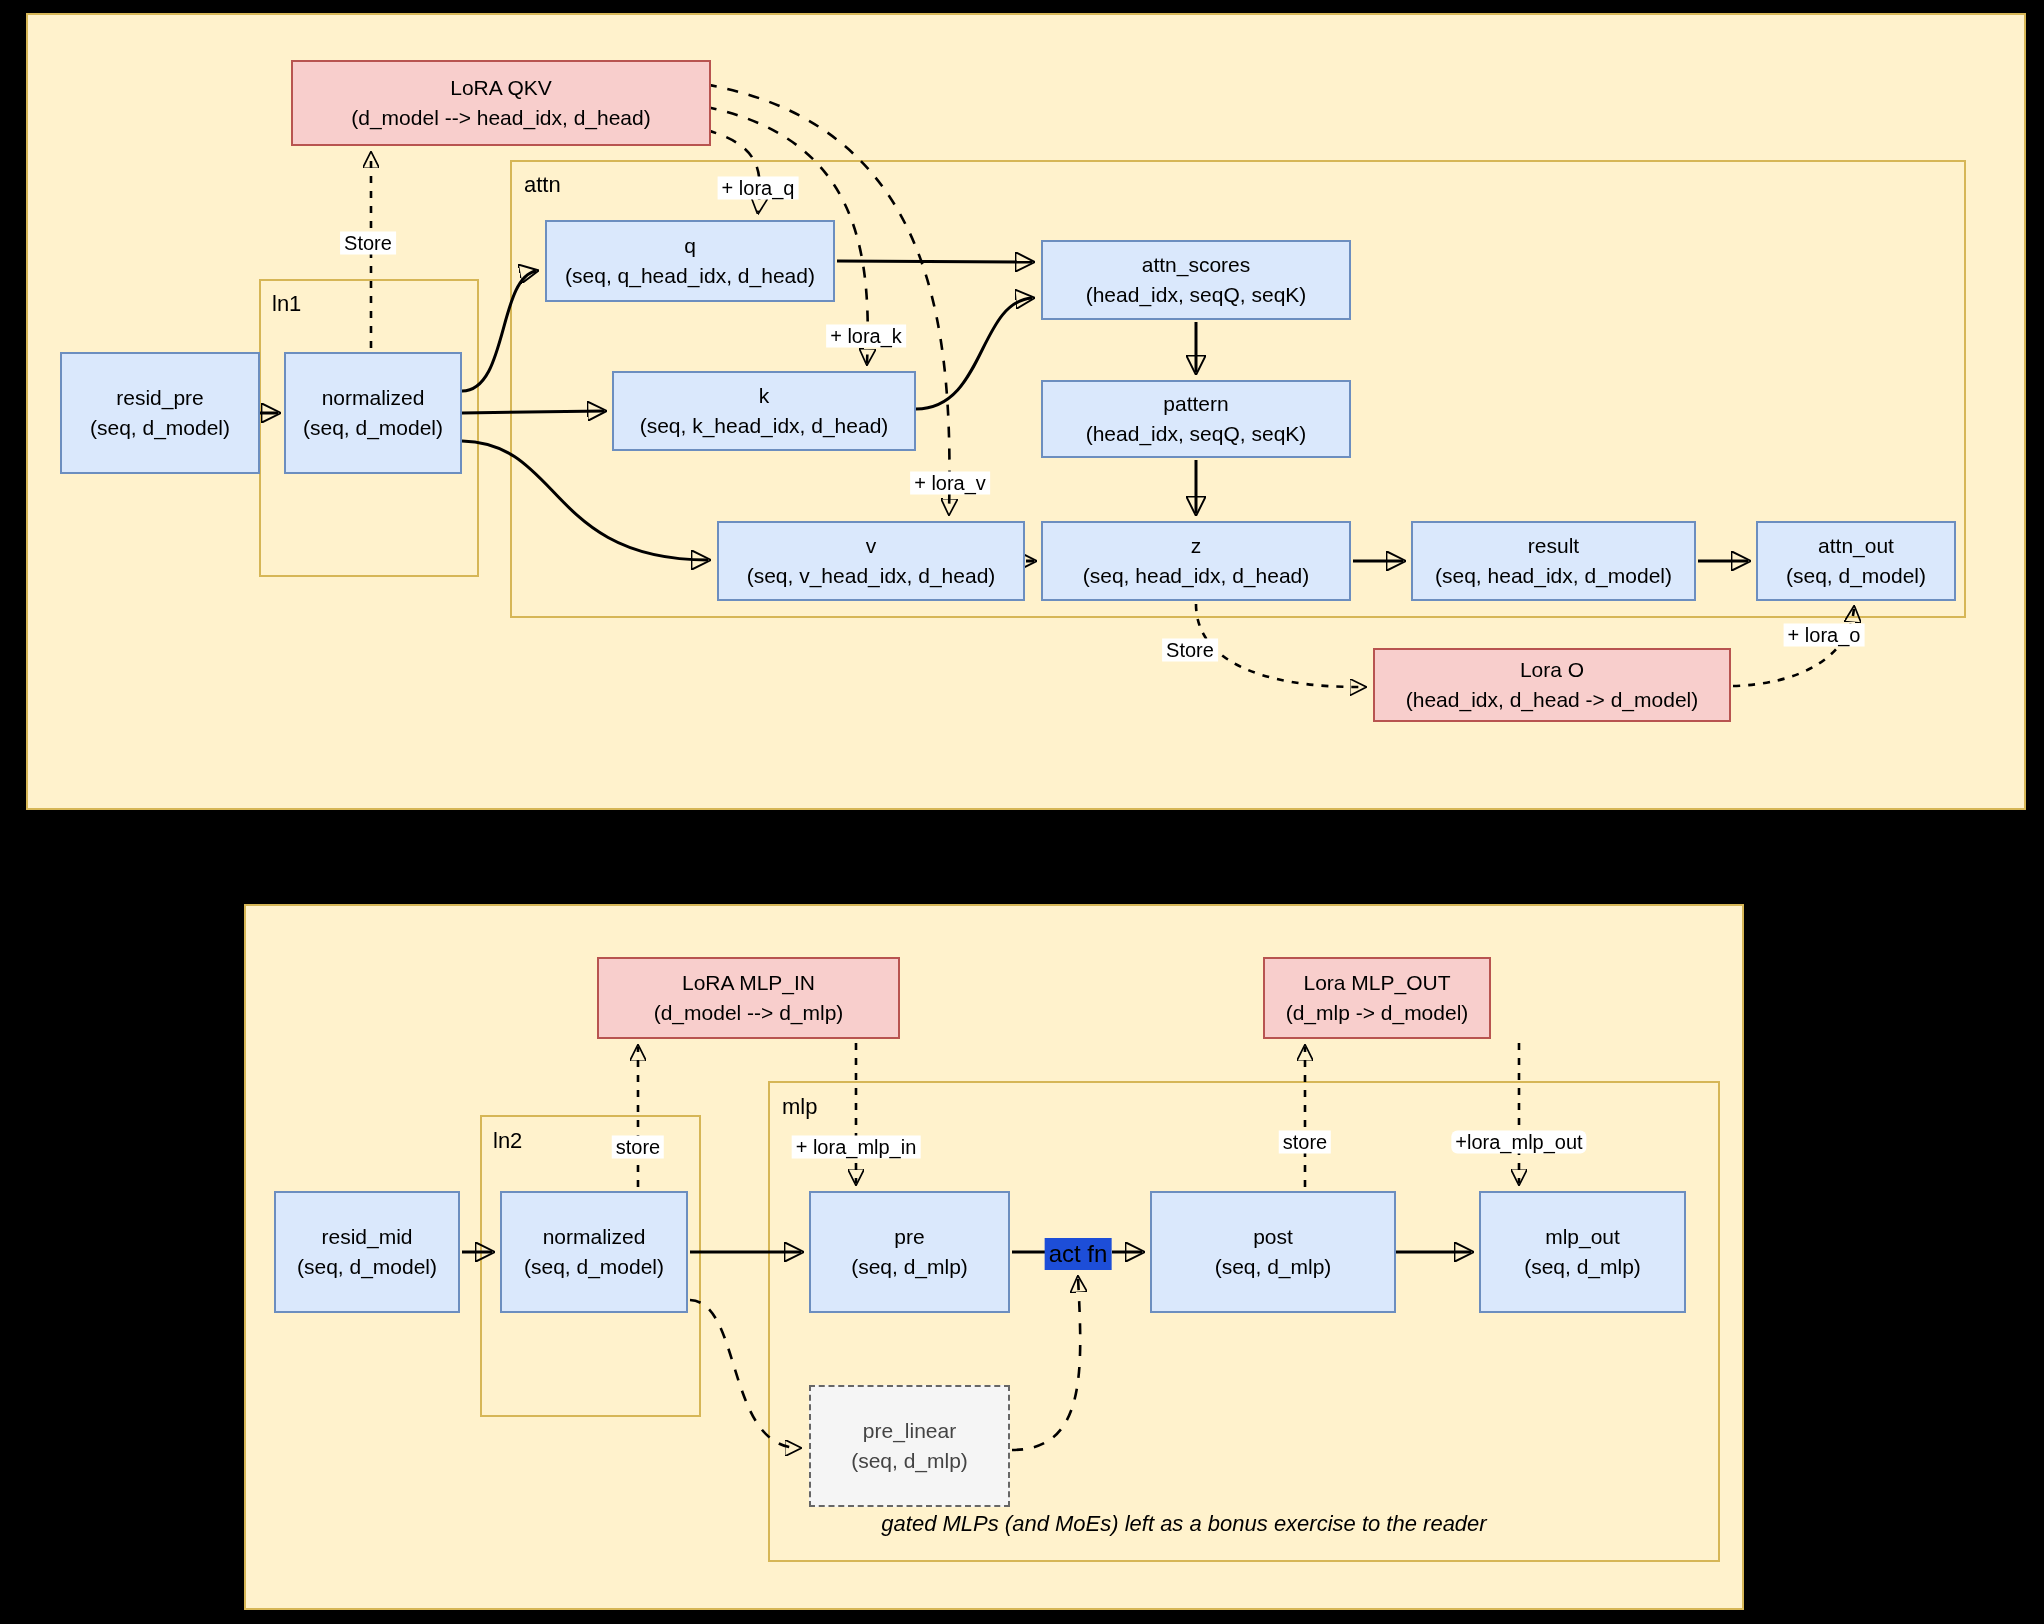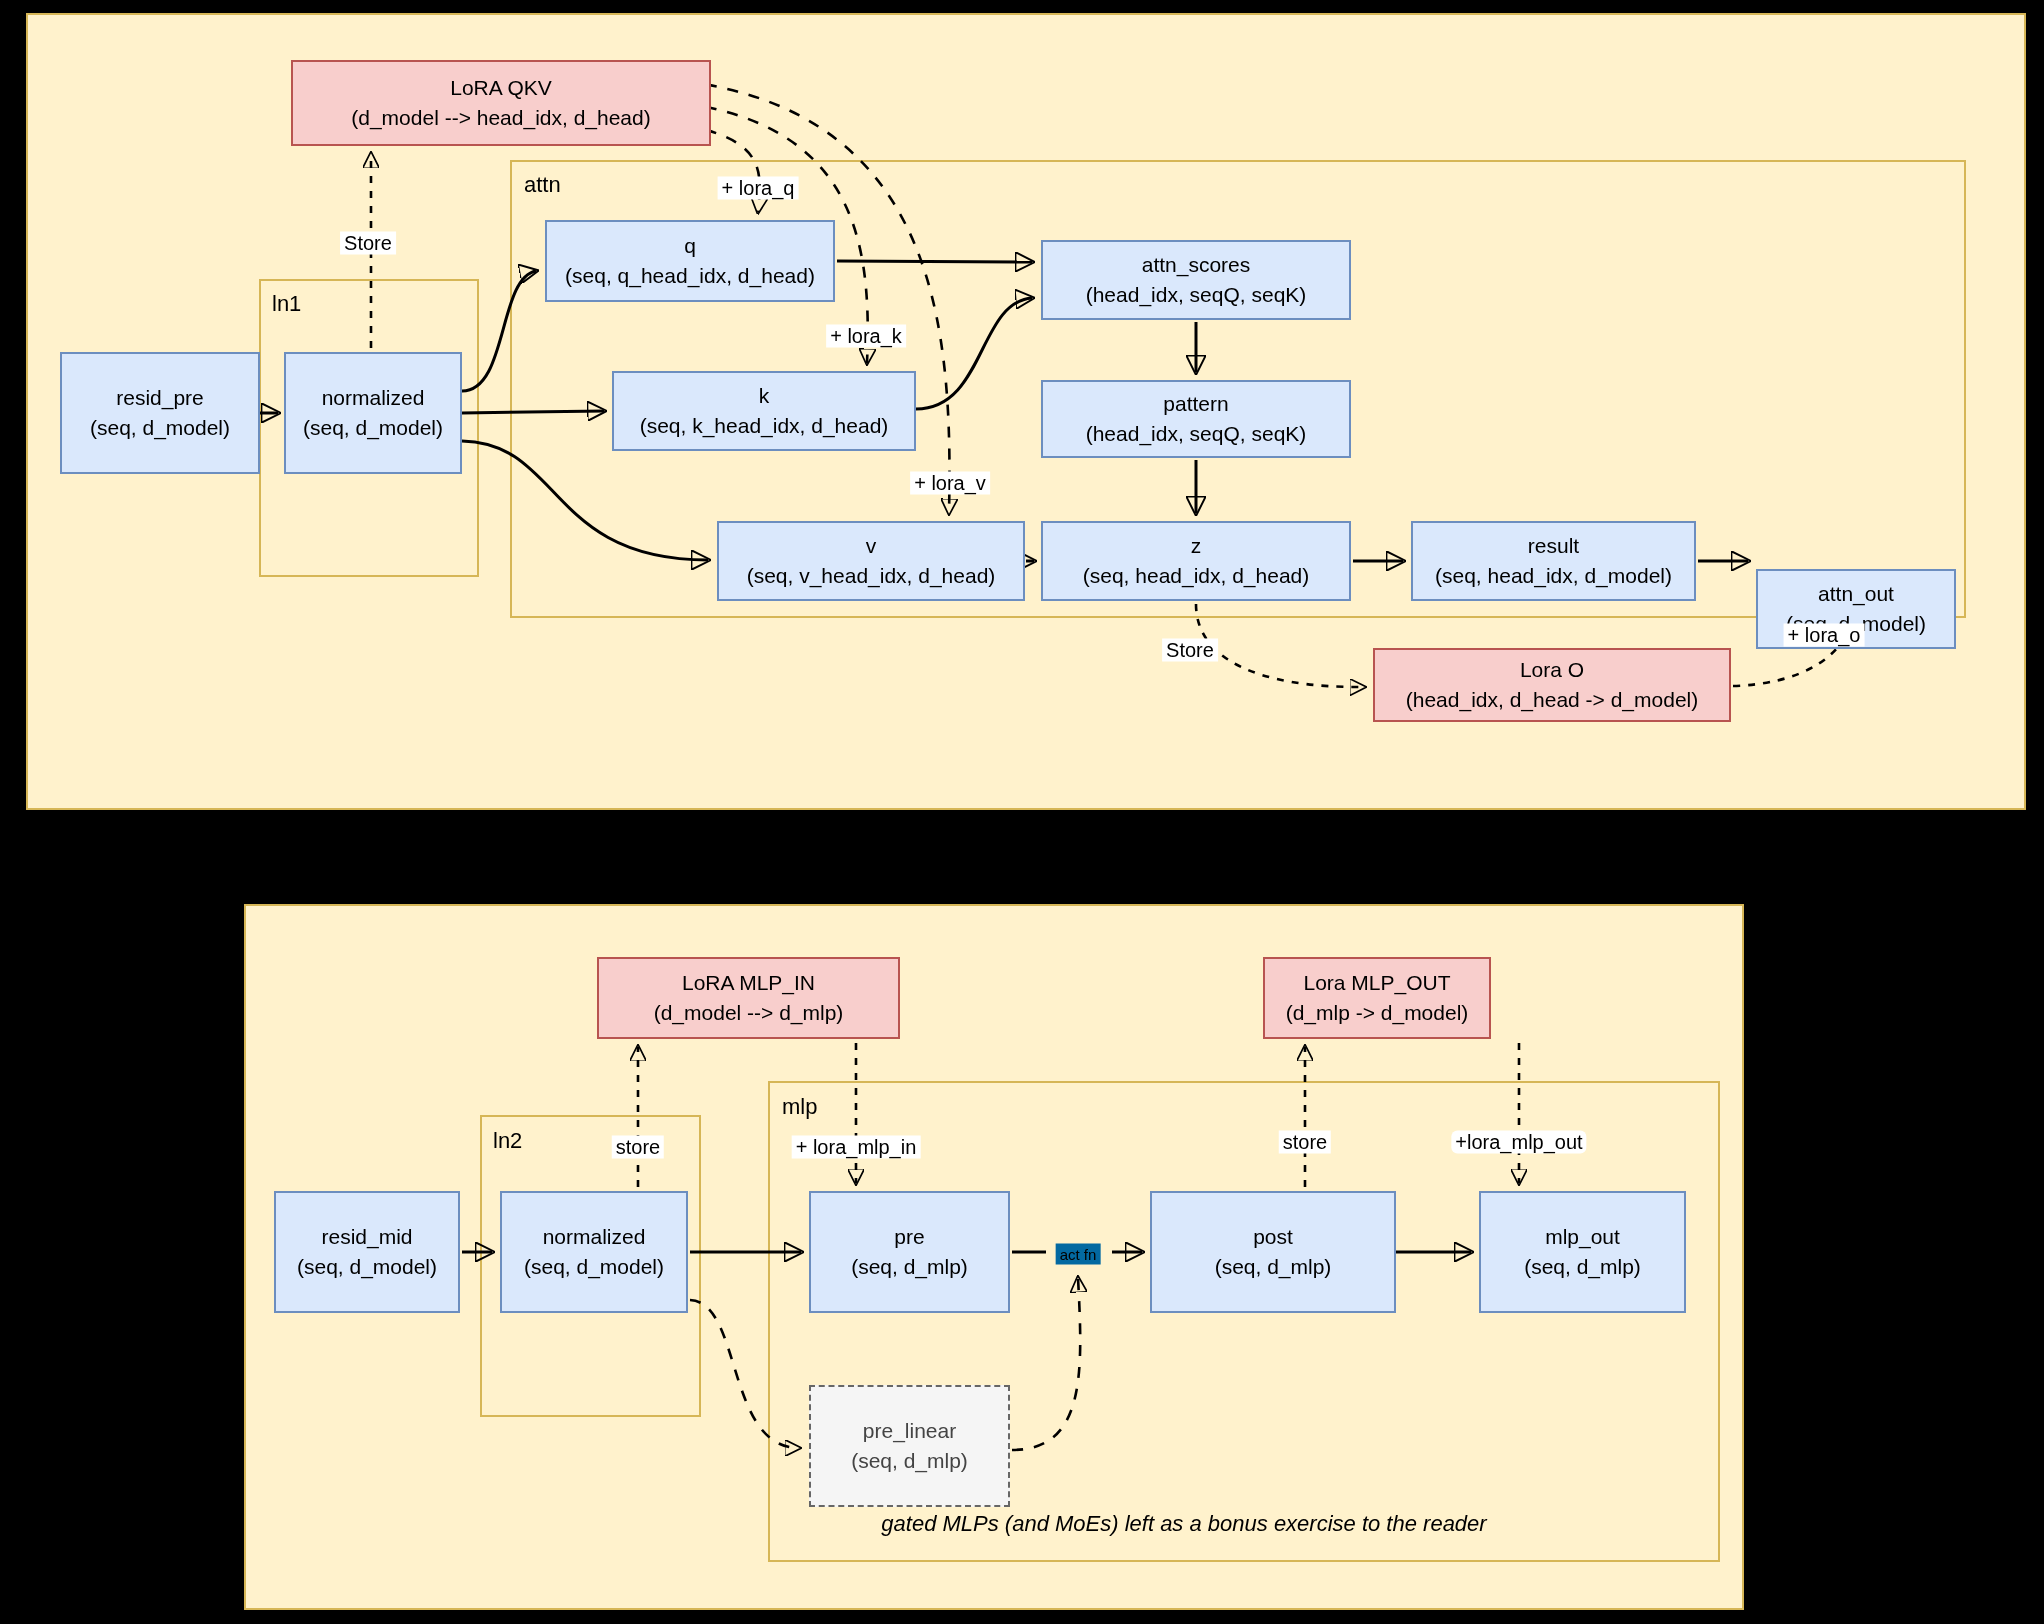--- a/index.html
+++ b/index.html
@@ -8,22 +8,22 @@
   .panel{position:absolute;background:#FFF2CC;border:2px solid #D6B656;box-sizing:border-box;}
   .frame{position:absolute;border:2px solid #D6B656;box-sizing:border-box;background:transparent;}
   .frame-label{position:absolute;font-size:22px;color:#000;}
   .box{position:absolute;display:flex;flex-direction:column;align-items:center;justify-content:center;
        text-align:center;font-size:21px;line-height:1.45;box-sizing:border-box;}
   .blue{background:#DAE8FC;border:2px solid #6C8EBF;}
   .pink{background:#F8CECC;border:2px solid #B85450;}
   .gray-dashed{background:#F5F5F5;border:2px dashed #666666;color:#444;}
   .elabel{position:absolute;transform:translate(-50%,-50%);background:#FFFFFF;
           padding:0 4px;font-size:20px;white-space:nowrap;}
-  .actfn{position:absolute;transform:translate(-50%,-50%);background:#0369a1;
-         padding:2px 4px;font-size:15px;white-space:nowrap;}
+  .actfn{position:absolute;transform:translate(-50%,-50%);background:#1d4ed8;
+         padding:2px 4px;font-size:24px;white-space:nowrap;}
   .caption{position:absolute;transform:translate(-50%,-50%);font-style:italic;
            font-size:22px;white-space:nowrap;}
   svg.edges{position:absolute;left:0;top:0;pointer-events:none;}
   svg.edges path{fill:none;stroke:#000;}
   .solid{stroke-width:3;}
   .dashed{stroke-width:2.6;stroke-dasharray:7 8;}
   .dashed-long{stroke-width:2.6;stroke-dasharray:11 11;}
 </style>
 </head>
 <body>
@@ -129,21 +129,21 @@
   <div class="box blue" style="left:1041px;top:521px;width:310px;height:80px;">
     <span>z</span>
     <span>(seq, head_idx, d_head)</span>
   </div>
 
   <div class="box blue" style="left:1411px;top:521px;width:285px;height:80px;">
     <span>result</span>
     <span>(seq, head_idx, d_model)</span>
   </div>
 
-  <div class="box blue" style="left:1756px;top:521px;width:200px;height:80px;margin-top:48px;">
+  <div class="box blue" style="left:1756px;top:521px;width:200px;height:80px;">
     <span>attn_out</span>
     <span>(seq, d_model)</span>
   </div>
 
   <div class="box pink" style="left:1373px;top:648px;width:358px;height:74px;">
     <span>Lora O</span>
     <span>(head_idx, d_head -&gt; d_model)</span>
   </div>
 
   <div class="elabel" style="left:368px;top:243px;">Store</div>

